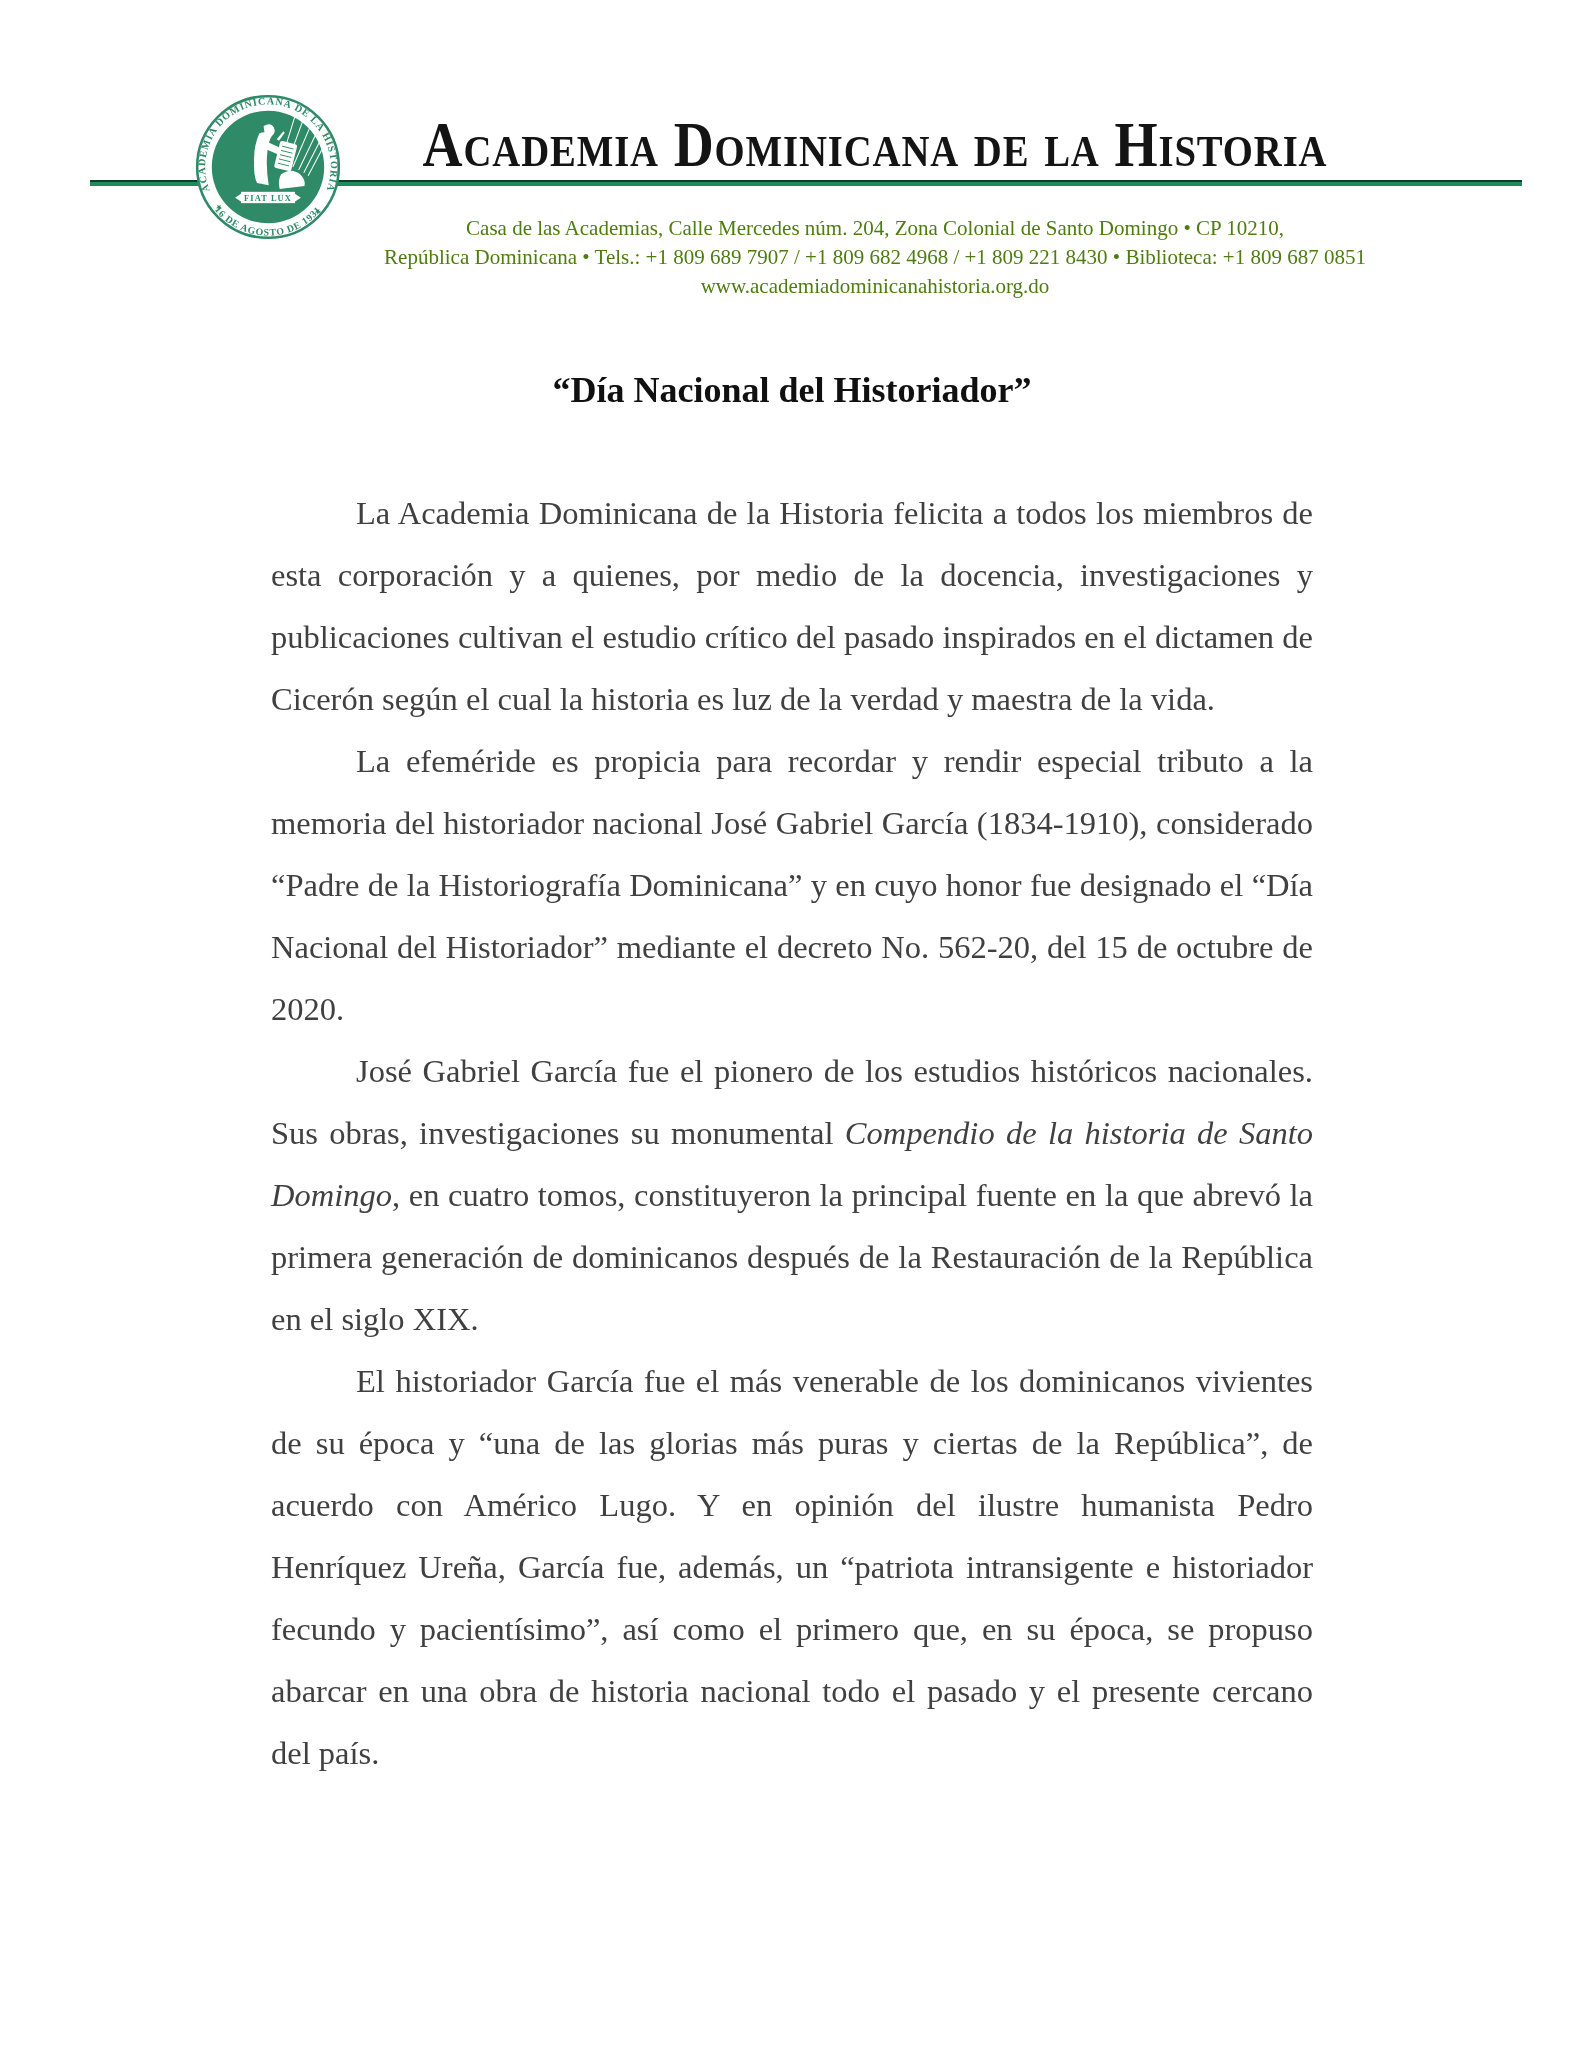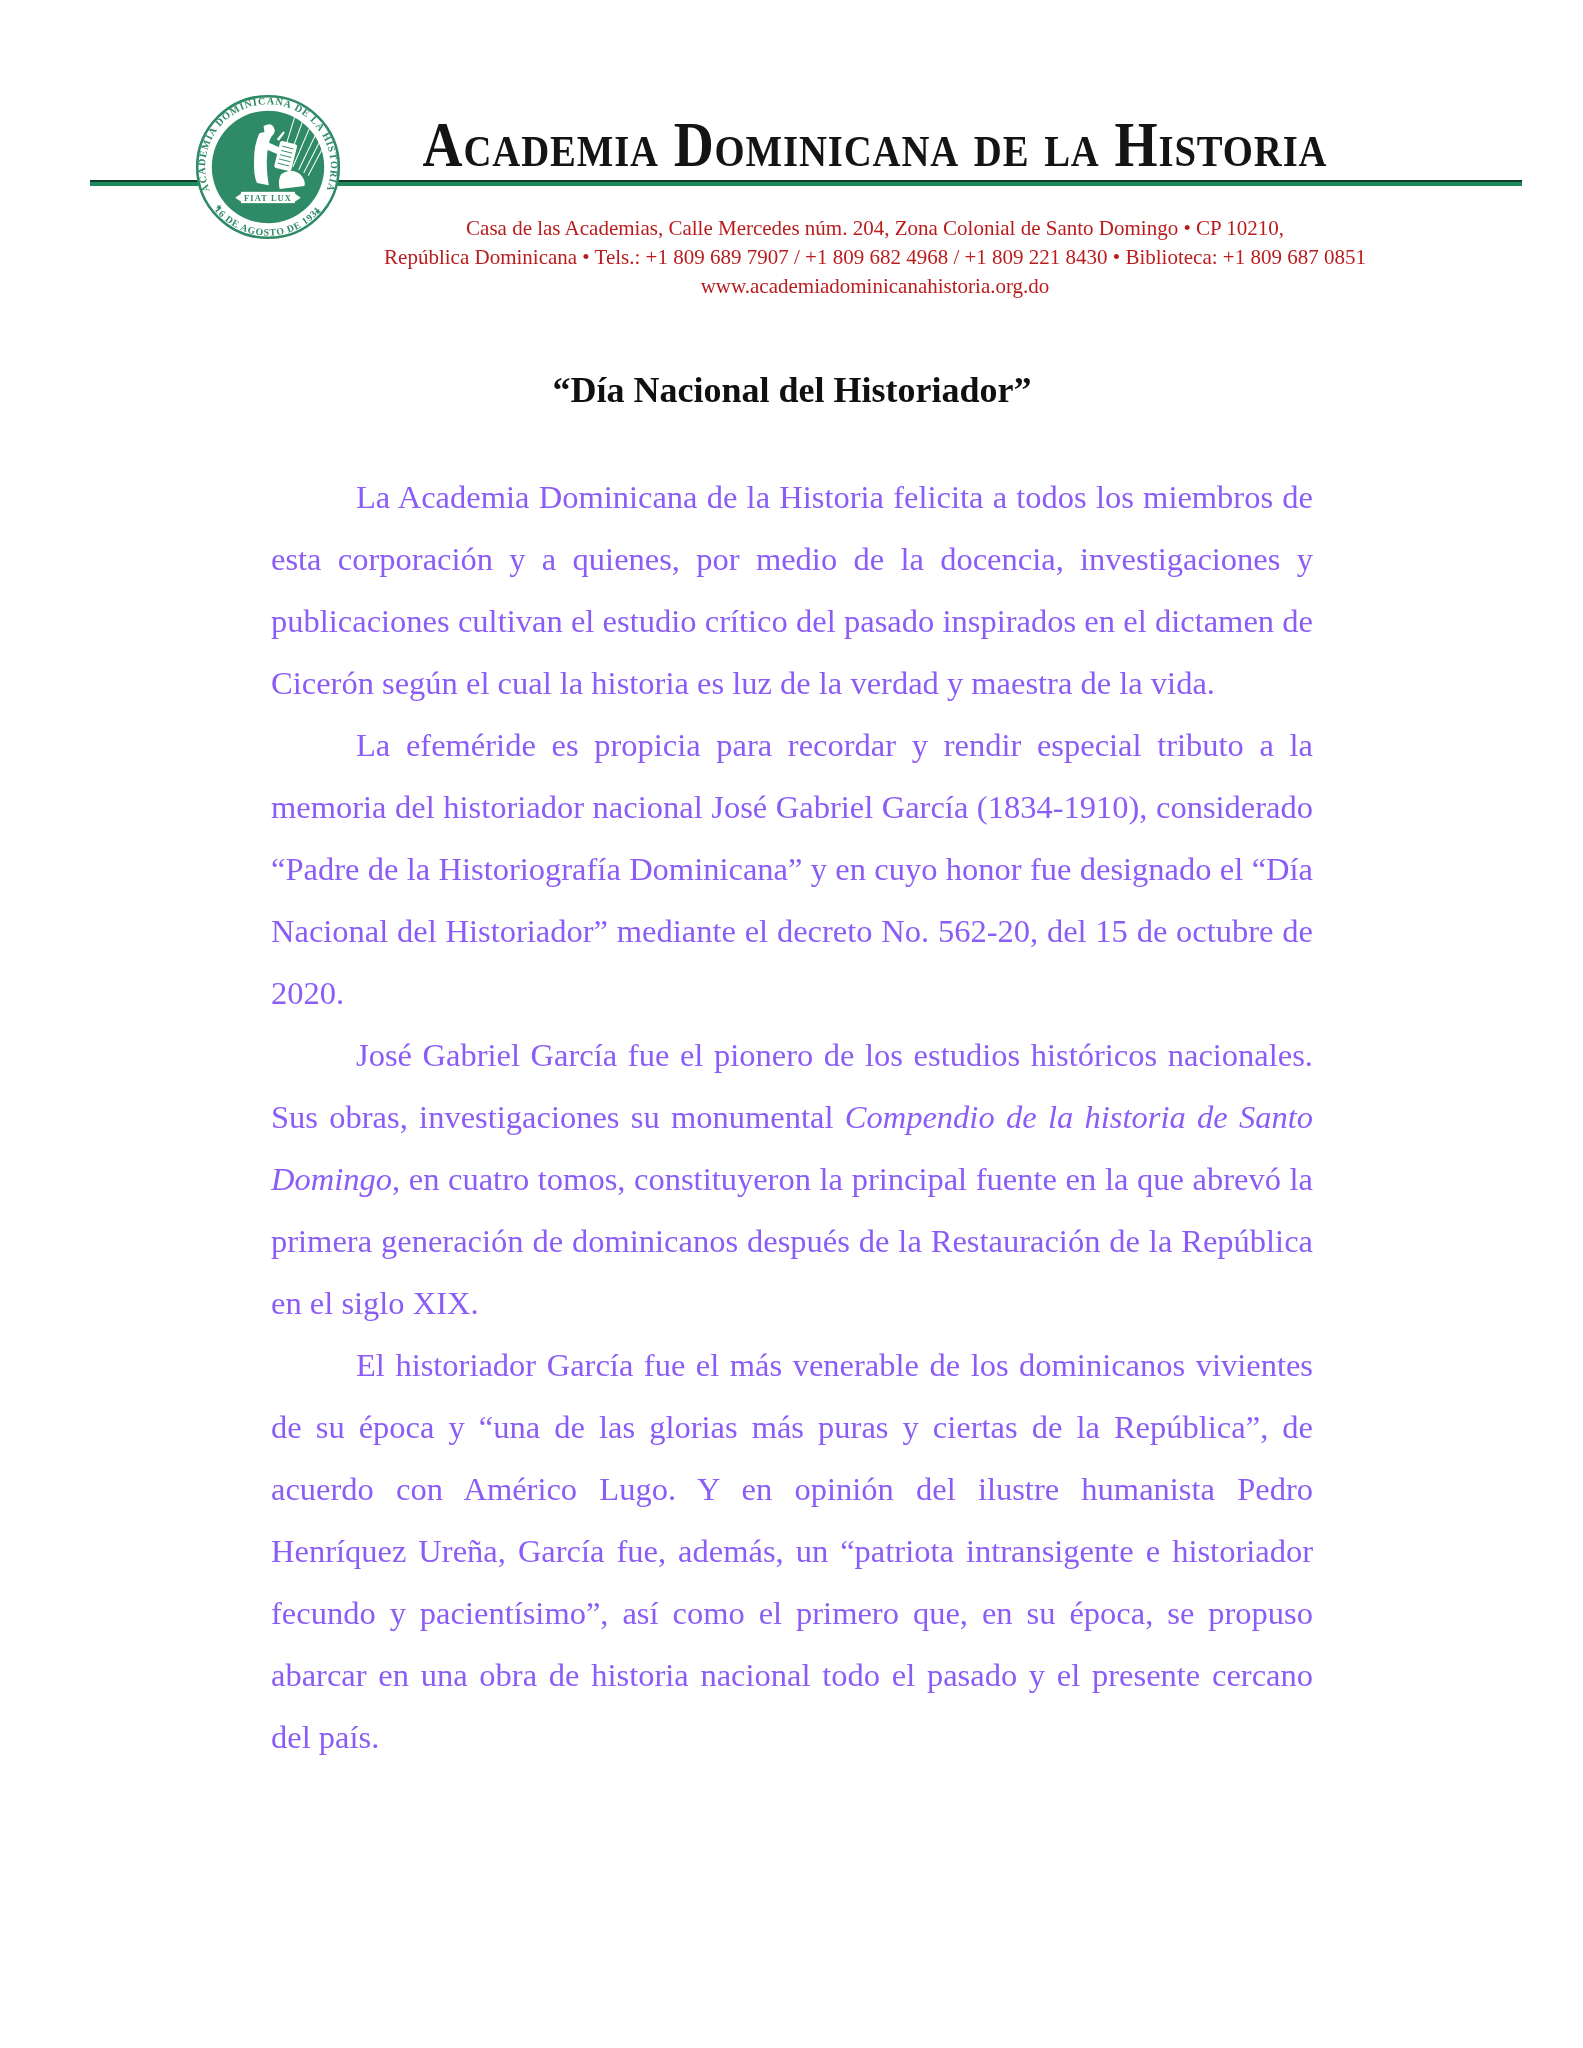--- a/index.html
+++ b/index.html
@@ -22,31 +22,31 @@
   .org-title{
     position:absolute;left:340px;top:112px;width:1070px;
     text-align:center;white-space:nowrap;
     font-variant:small-caps;font-weight:600;
     font-size:63px;line-height:66px;color:#141414;
     transform:scaleX(0.88);transform-origin:center top;
     letter-spacing:1px;
   }
   .address{
     position:absolute;left:345px;top:214px;width:1060px;
-    text-align:center;font-size:21px;line-height:29px;color:#b91c1c;
+    text-align:center;font-size:21px;line-height:29px;color:#4d7c0f;
   }
   .address div{white-space:nowrap;}
   
   .doc-heading{
     position:absolute;left:271px;top:366px;width:1042px;
     text-align:center;font-weight:bold;font-size:36px;line-height:49px;color:#101010;
   }
   .paragraphs{
-    position:absolute;left:271px;top:466px;width:1042px;
-    font-size:32.5px;line-height:62px;color:#8b5cf6;
+    position:absolute;left:271px;top:482px;width:1042px;
+    font-size:32.5px;line-height:62px;color:#404040;
   }
   .paragraphs p{
     margin:0;text-indent:85px;text-align:justify;
   }
   .paragraphs i{font-style:italic;}
   svg text{font-family:"Liberation Serif","DejaVu Serif",serif;}
 </style>
 </head>
 <body>
 

